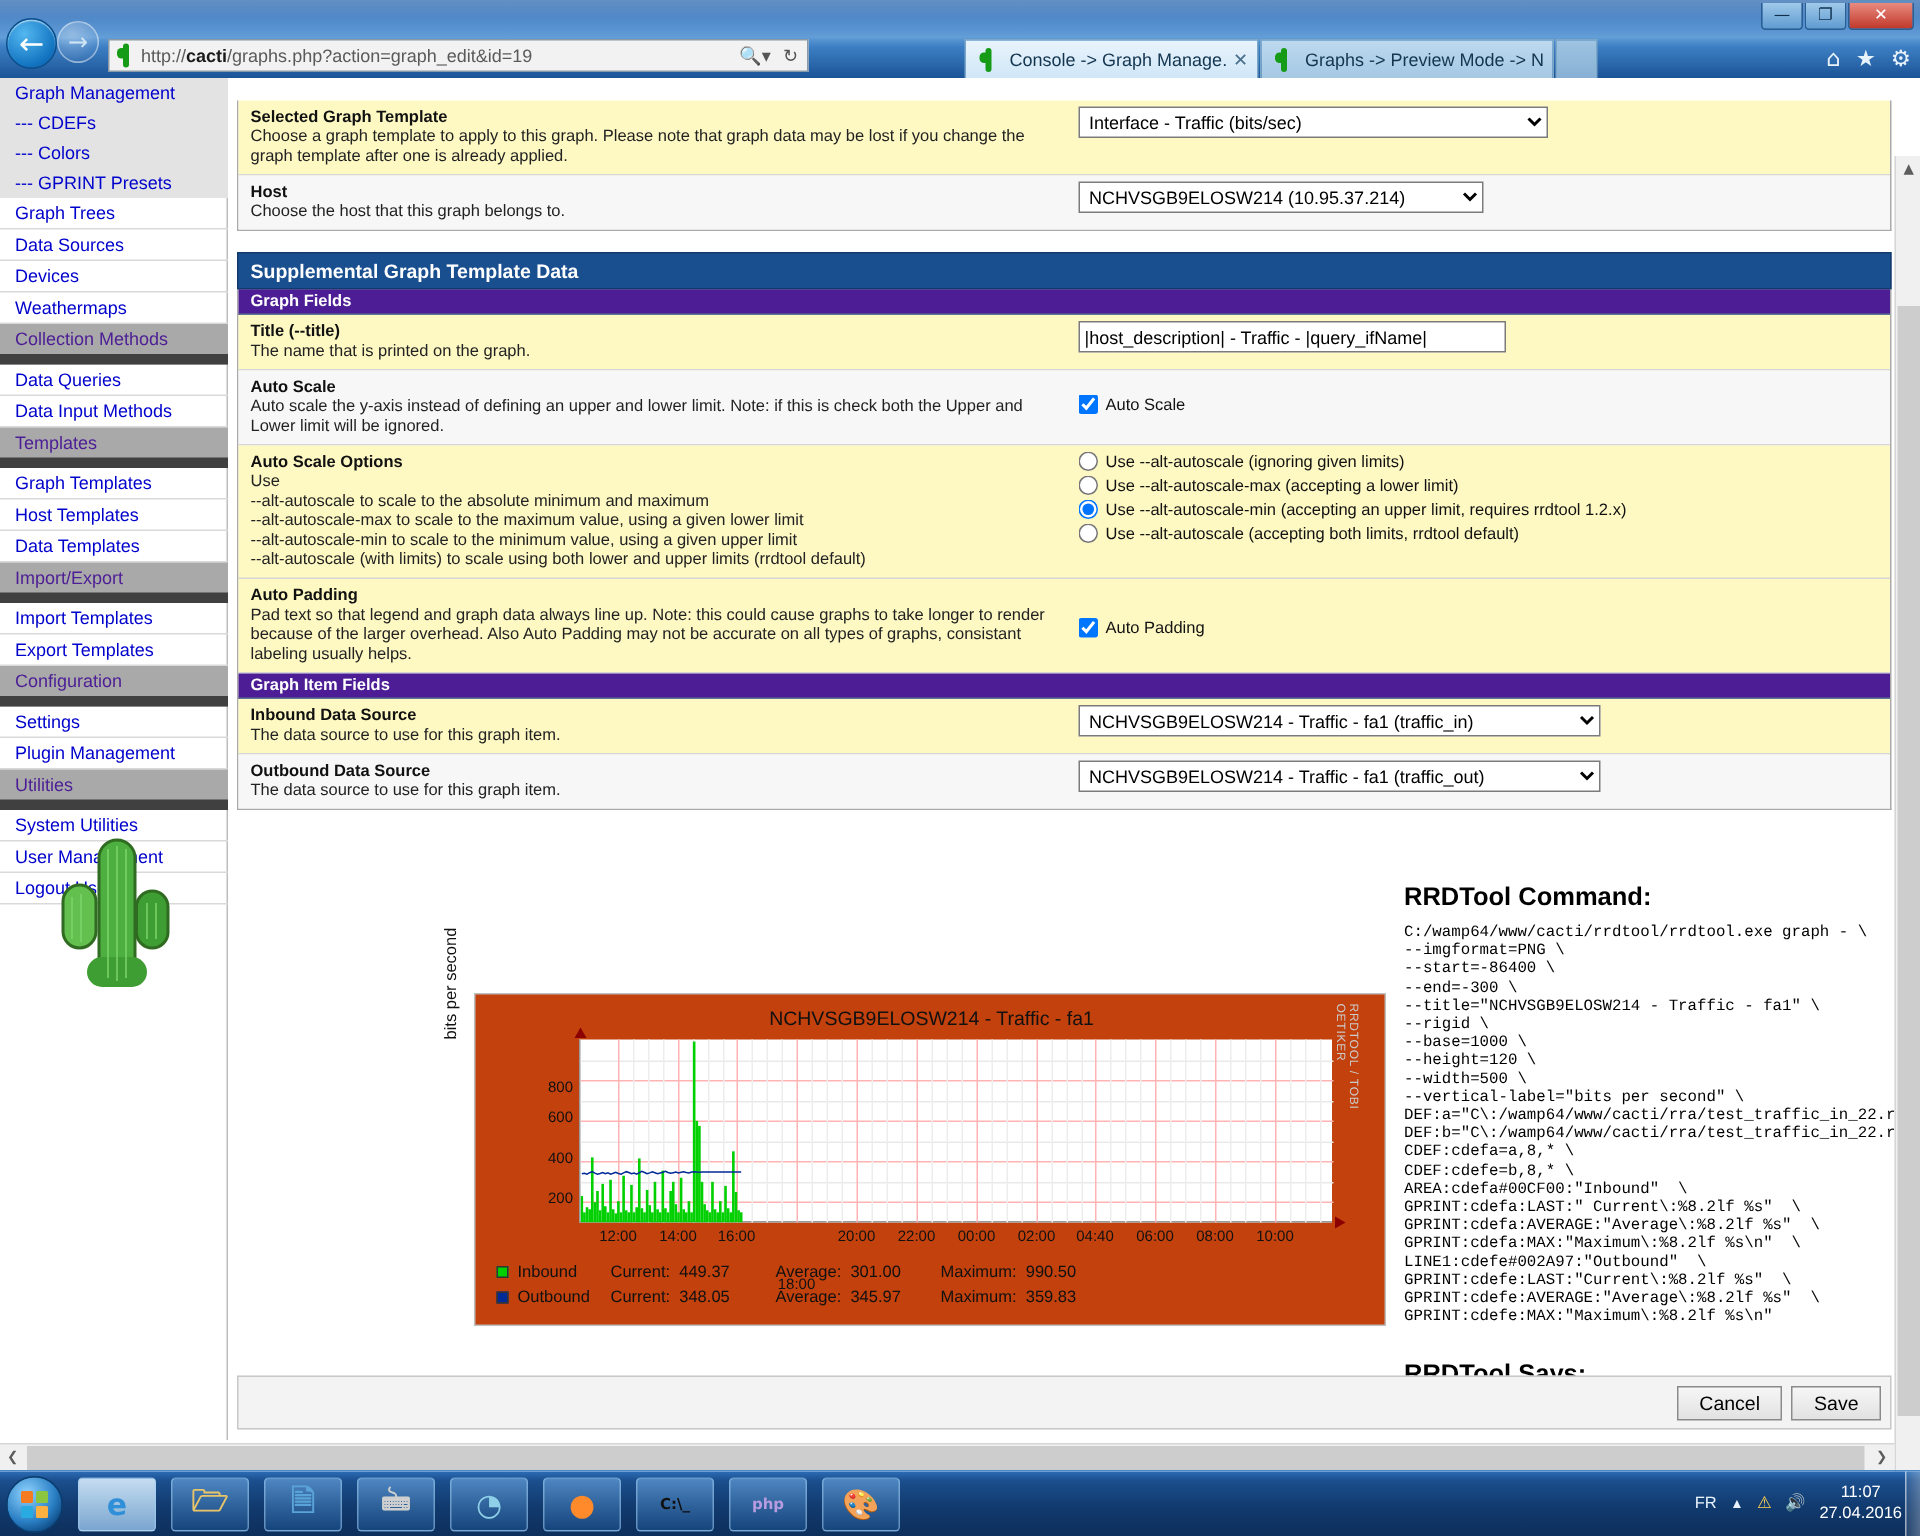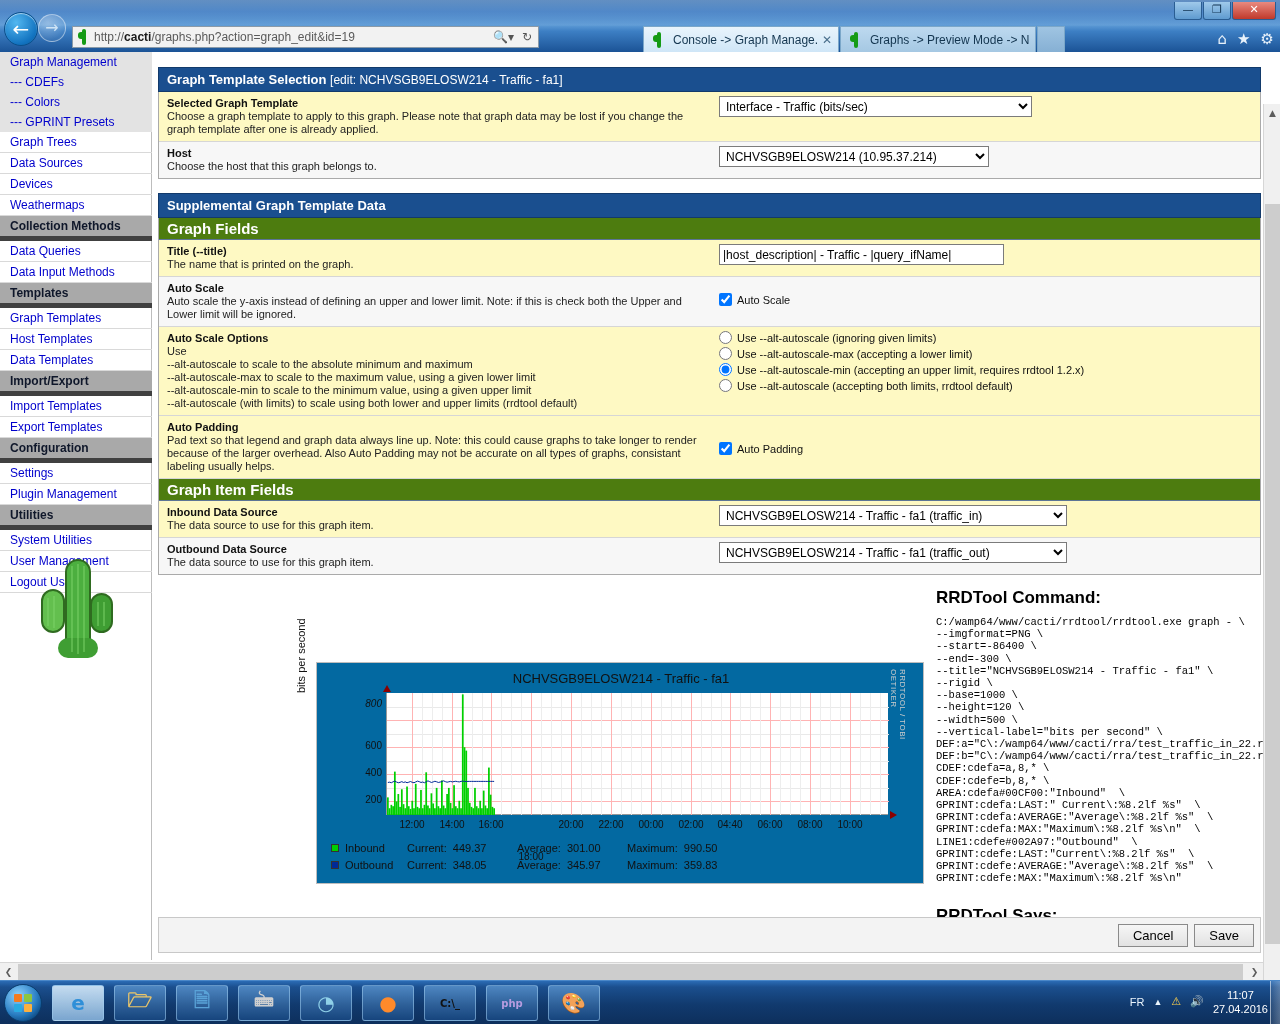--- a/index.html
+++ b/index.html
@@ -107,22 +107,22 @@
     background: #ffffff; border-right: 1px solid #bdbdbd;
   }
   #sidebar-menu { width: 152px; }
   .side-item {
     display: block; padding: 2px 0 2px 10px;
     font-size: 12px; color: #0000cc; text-decoration: none;
     border-bottom: 1px solid #d9d9d9; line-height: 16px;
     cursor: pointer;
   }
   .side-item.header {
-    background: #a9a9a9; color: #0f172a; font-weight: bold;
-    border-bottom: 5px solid #404040;
+    background: #a9a9a9; color: #4c1d95; font-weight: normal;
+    border-bottom: 7px solid #404040;
   }
   .side-item.selected {
     background: #e3e3e3; color: #0000cc; font-weight: normal;
     border-bottom: none;
   }
   .side-item.sub { background: #e3e3e3; padding-left: 10px; border-bottom: none; }
   #cactus-logo { position: absolute; left: 28px; top: 500px; width: 100px; height: 110px; }
 
   
   #content {
@@ -131,21 +131,21 @@
   }
   #form-area { position: absolute; left: 5px; top: 15px; width: 1103px; }
 
   .panel { width: 1103px; border: 1px solid #aaaaaa; border-top: none; }
   .panel-title {
     background: #1a4f8f; color: #ffffff; font-size: 13px; font-weight: bold;
     padding: 4px 8px; border: 1px solid #123a6b;
   }
   .panel-title .sub { font-weight: normal; font-size: 12px; }
   .sub-title {
-    background: #4d7c0f; color: #ffffff; font-size: 15px; font-weight: bold;
+    background: #4c1d95; color: #ffffff; font-size: 11px; font-weight: bold;
     padding: 2px 8px; border-bottom: 1px solid #5c7596;
   }
   .row {
     display: flex; align-items: flex-start;
     padding: 4px 0 5px 0;
     border-bottom: 1px solid #d6d6d6;
   }
   .row.alt { background: #fef9c3; }
   .row.plain { background: #f7f7f7; }
   .row-label { width: 555px; padding: 0 6px 0 8px; }
@@ -165,21 +165,21 @@
   }
   .chk-line { display: flex; align-items: center; gap: 5px; font-size: 11px; color: #111; }
   .chk-line input { margin: 0; }
   .radio-line { display: flex; align-items: center; gap: 5px; font-size: 11px; color: #111; margin-bottom: 3px; }
   .radio-line input { margin: 0; }
 
   
   #lower-area { position: absolute; left: 0px; top: 528px; width: 1112px; height: 380px; background: #fff; }
   #graph-box {
     position: absolute; left: 163px; top: 82px; width: 608px; height: 222px;
-    background: #0369a1; border: 1px solid #bdbdbd;
+    background: #c2410c; border: 1px solid #bdbdbd;
   }
   #graph-title {
     position: absolute; left: 0; top: 8px; width: 608px; text-align: center;
     font-size: 13px; color: #111;
   }
   #graph-plot {
     position: absolute; left: 69px; top: 30px; width: 502px; height: 122px;
     background: #ffffff; border-left: 1px solid #999; border-bottom: 1px solid #999;
   }
   .gridline-h { position: absolute; left: 0; width: 502px; height: 1px; background: #ffb3b3; }
@@ -381,24 +381,20 @@
         <line x1="70" y1="50" x2="70" y2="74"></line>
         <line x1="76" y1="50" x2="76" y2="74"></line>
       </g>
     </svg>
   </div>
 
   <div id="content">
 
     <div id="form-area">
 
-      <div class="panel-title">
-        <span>Graph Template Selection</span>
-        <span class="sub">[edit: NCHVSGB9ELOSW214 - Traffic - fa1]</span>
-      </div>
       <div class="panel">
         <div class="row alt">
           <div class="row-label">
             <span class="lbl">Selected Graph Template</span>
             <span class="desc">Choose a graph template to apply to this graph. Please note that graph data may be lost if you change the graph template after one is already applied.</span>
           </div>
           <div class="row-field">
             <select class="cacti-select" style="width:313px">
               <option>Interface - Traffic (bits/sec)</option>
             </select>
@@ -526,21 +522,21 @@
             <div class="gridline-h" style="top: 108.444px;"></div>
             <div class="ytick" style="top: 101.444px;">200</div>
             <div class="gridline-h minor" style="top: 94.8889px;"></div>
             <div class="gridline-h" style="top: 81.3333px;"></div>
             <div class="ytick" style="top: 74.3333px;">400</div>
             <div class="gridline-h minor" style="top: 67.7778px;"></div>
             <div class="gridline-h" style="top: 54.2222px;"></div>
             <div class="ytick" style="top: 47.2222px;">600</div>
             <div class="gridline-h minor" style="top: 40.6667px;"></div>
             <div class="gridline-h" style="top: 27.1111px;"></div>
-            <div class="ytick" style="top: 5px; font-style: italic;">800</div>
+            <div class="ytick" style="top: 27px;">800</div>
             <div class="gridline-h minor" style="top: 13.5556px;"></div>
             <div class="gridline-v" style="left: 25px;"></div>
             <div class="gridline-v minor" style="left: 35px;"></div>
             <div class="gridline-v minor" style="left: 45px;"></div>
             <div class="gridline-v minor" style="left: 55px;"></div>
             <div class="xtick" style="left: 5px;">12:00</div>
             <div class="gridline-v" style="left: 65px;"></div>
             <div class="gridline-v minor" style="left: 75px;"></div>
             <div class="gridline-v minor" style="left: 85px;"></div>
             <div class="gridline-v minor" style="left: 95px;"></div>

